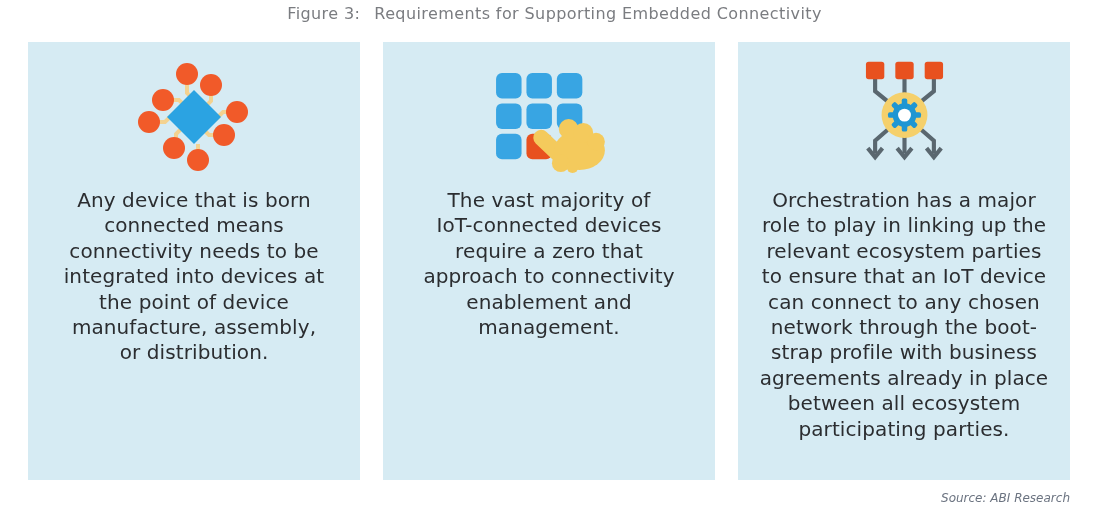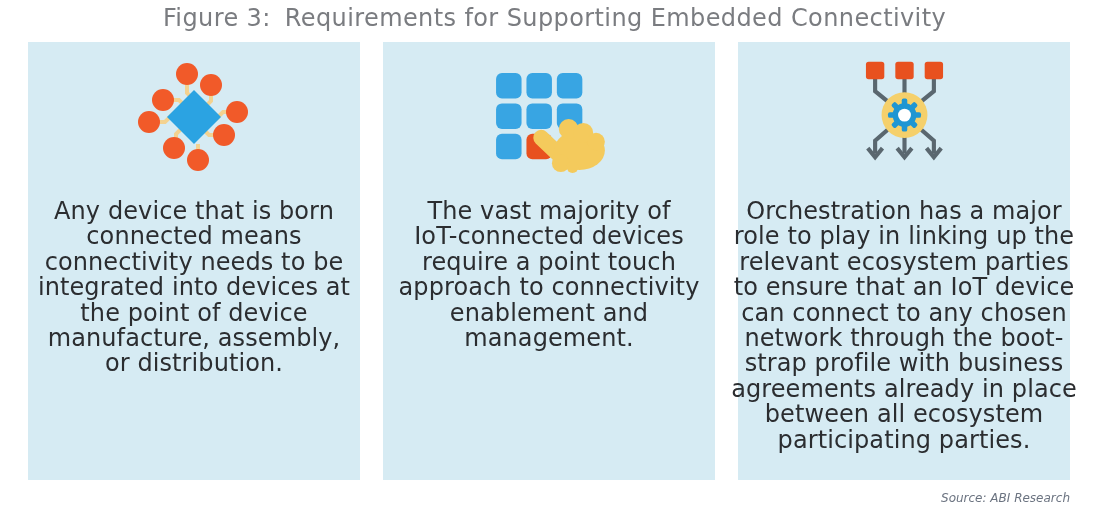--- a/index.html
+++ b/index.html
@@ -9,21 +9,21 @@
     background: #ffffff;
     font-family: "DejaVu Sans", "Liberation Sans", sans-serif;
     overflow: hidden;
   }
   .figure-title {
     position: absolute;
     top: 4px;
     left: 0;
     width: 100%;
     text-align: center;
-    font-size: 24px;
+    font-size: 16px;
     letter-spacing: 0.4px;
     color: var(--title_text, #7a7c80);
   }
   .figure-title .label { margin-right: 14px; }
   .cards {
     position: absolute;
     left: 28px;
     top: 42px;
     display: flex;
     gap: 23px;
@@ -38,22 +38,22 @@
     padding-top: 18px;
   }
   .icon-wrap {
     height: 112px;
     display: flex;
     align-items: center;
     justify-content: center;
   }
   .icon-wrap.lower { padding-top: 14px; }
   .card-text {
-    margin-top: 27px;
-    font-size: 24px;
+    margin-top: 16px;
+    font-size: 20px;
     line-height: 25.4px;
     letter-spacing: 0.1px;
     text-align: center;
     white-space: pre;
     color: var(--body_text, #2b2d30);
   }
   .source-caption {
     position: absolute;
     top: 491px;
     right: 39px;
@@ -125,21 +125,21 @@
           <circle cx="82" cy="57" r="10"></circle>
           <circle cx="97" cy="61" r="10"></circle>
           <circle cx="110" cy="70" r="9"></circle>
           <circle cx="74" cy="92" r="9"></circle>
           <circle cx="86" cy="96" r="6"></circle>
         </g>
       </svg>
     </div>
     <div class="card-text">The vast majority of
 IoT-connected devices
-require a point touch
+require a zero that
 approach to connectivity
 enablement and
 management.</div>
   </div>
 
   <div class="card">
     <div class="icon-wrap">
       <svg width="101" height="112" viewBox="0 0 110 122">
         <g stroke="var(--slate)" stroke-width="4.5" fill="none">
           <path d="M23 20 V34 L55 60 L23 88 V102"></path>

